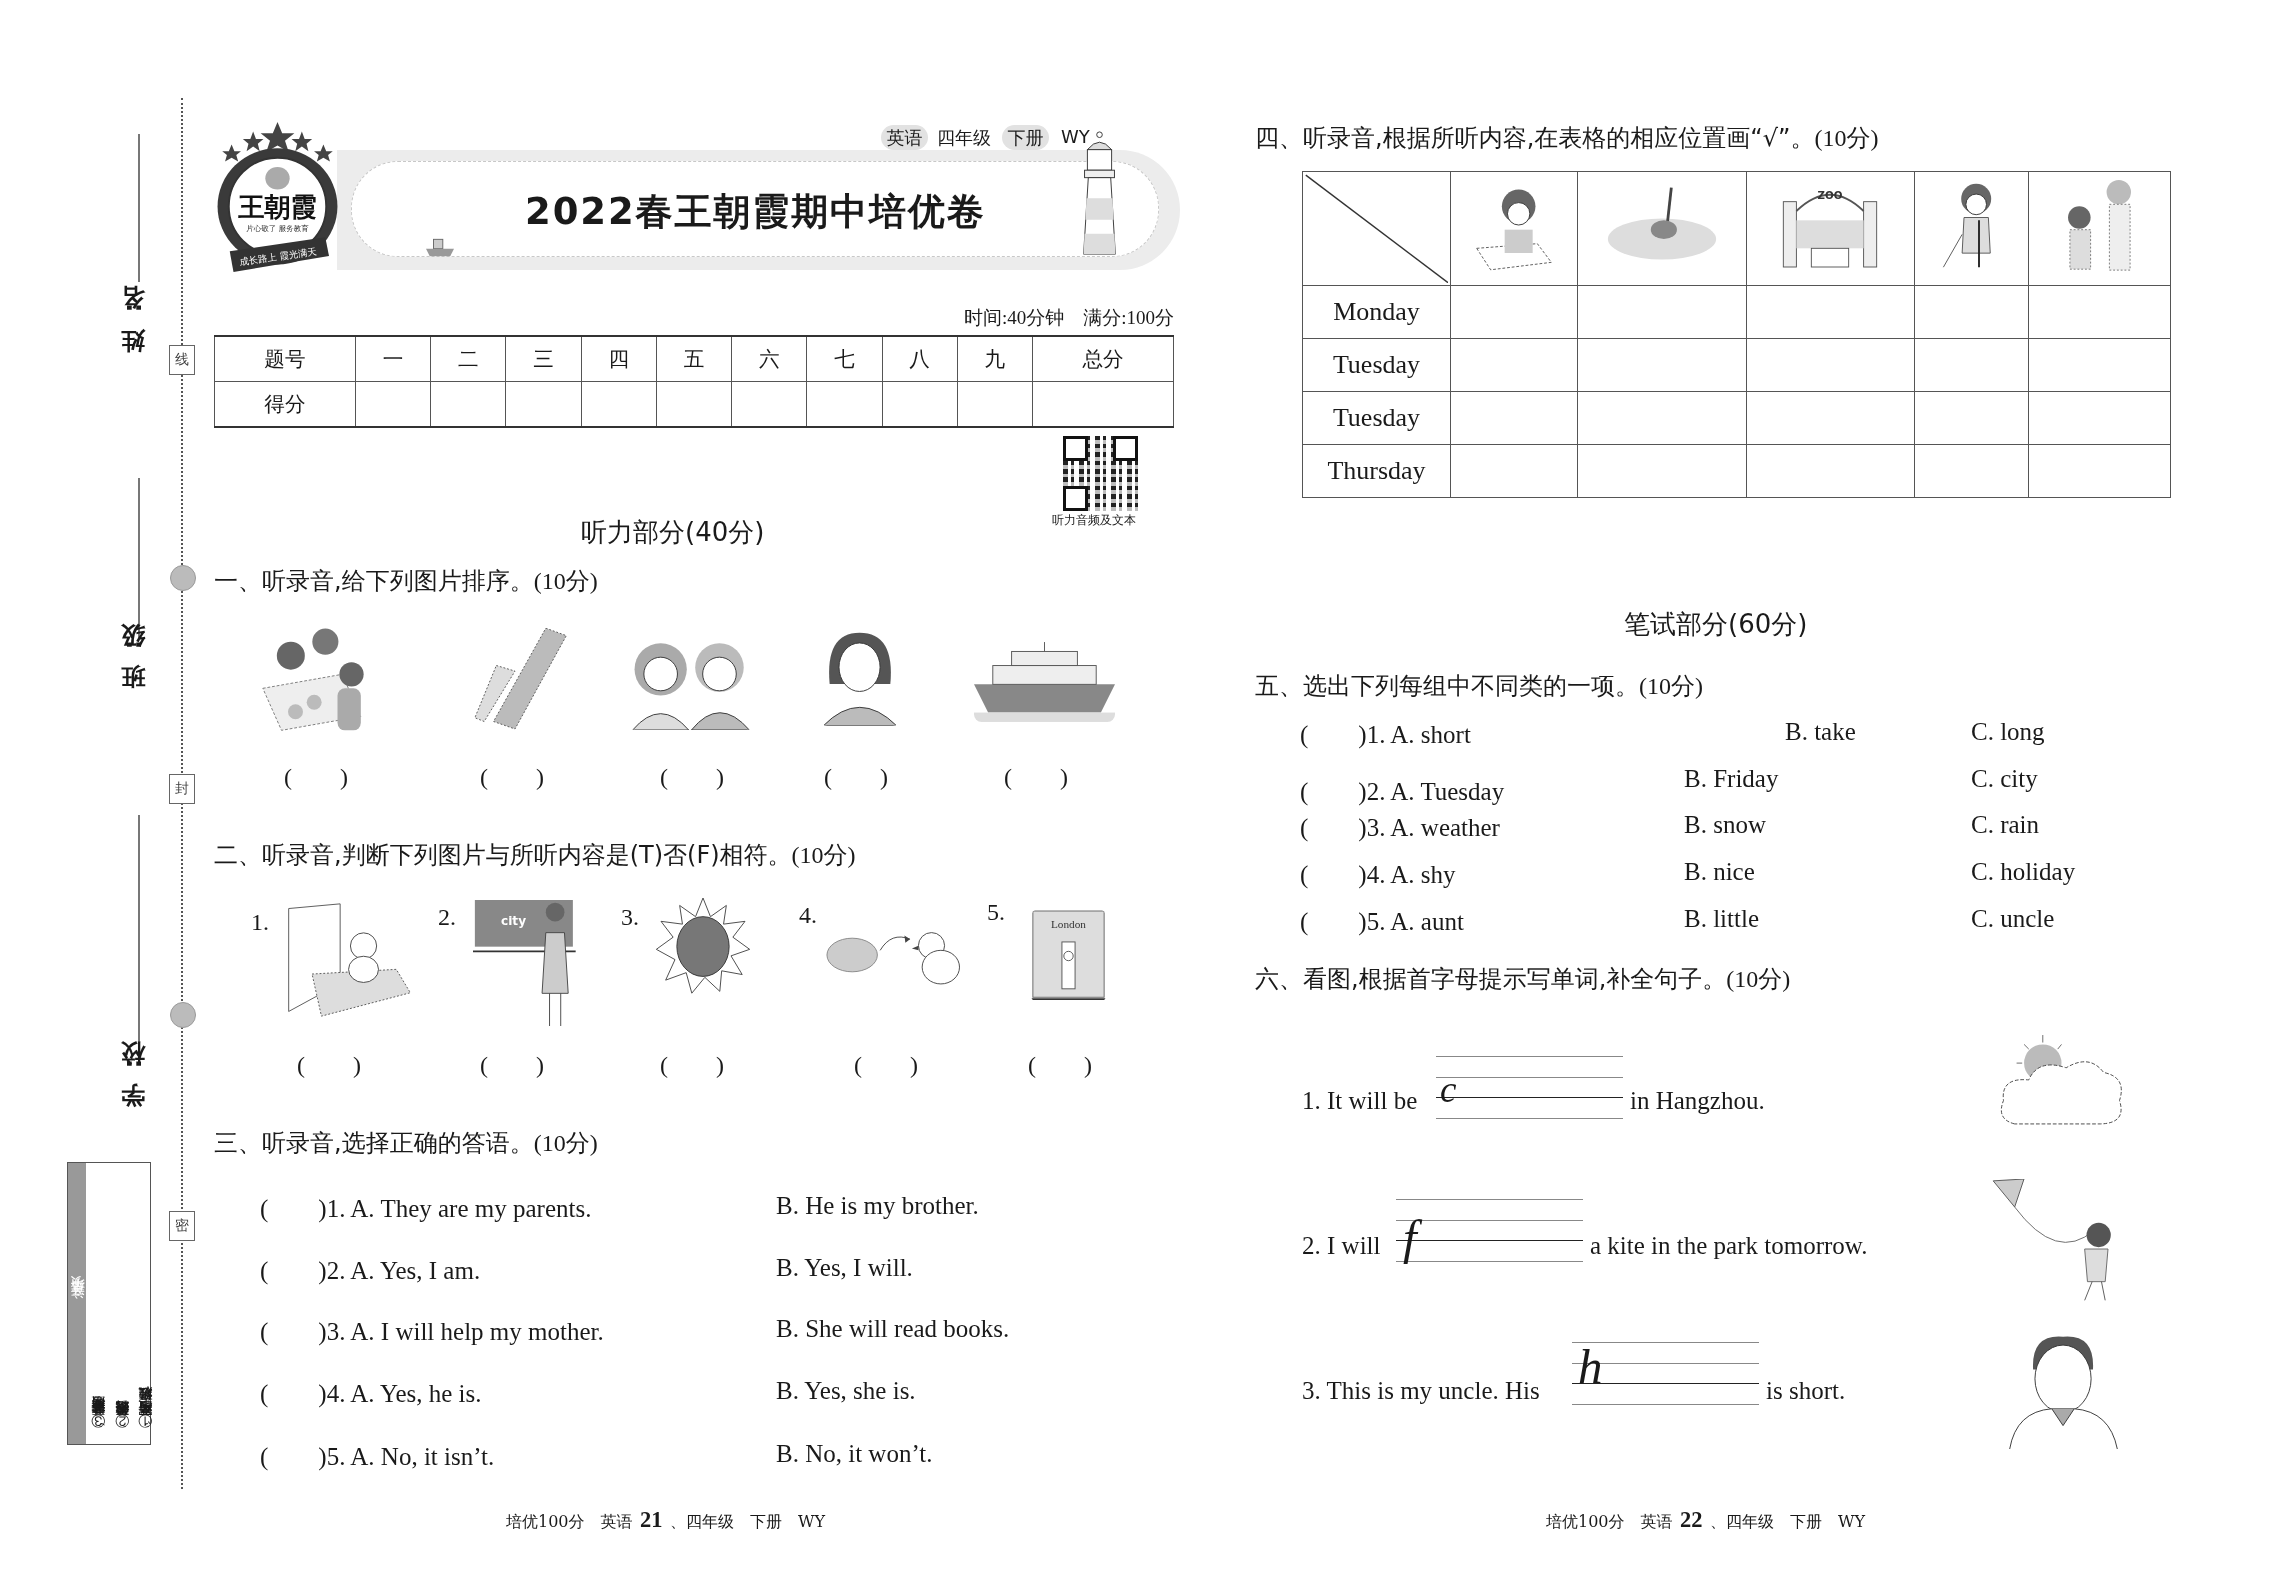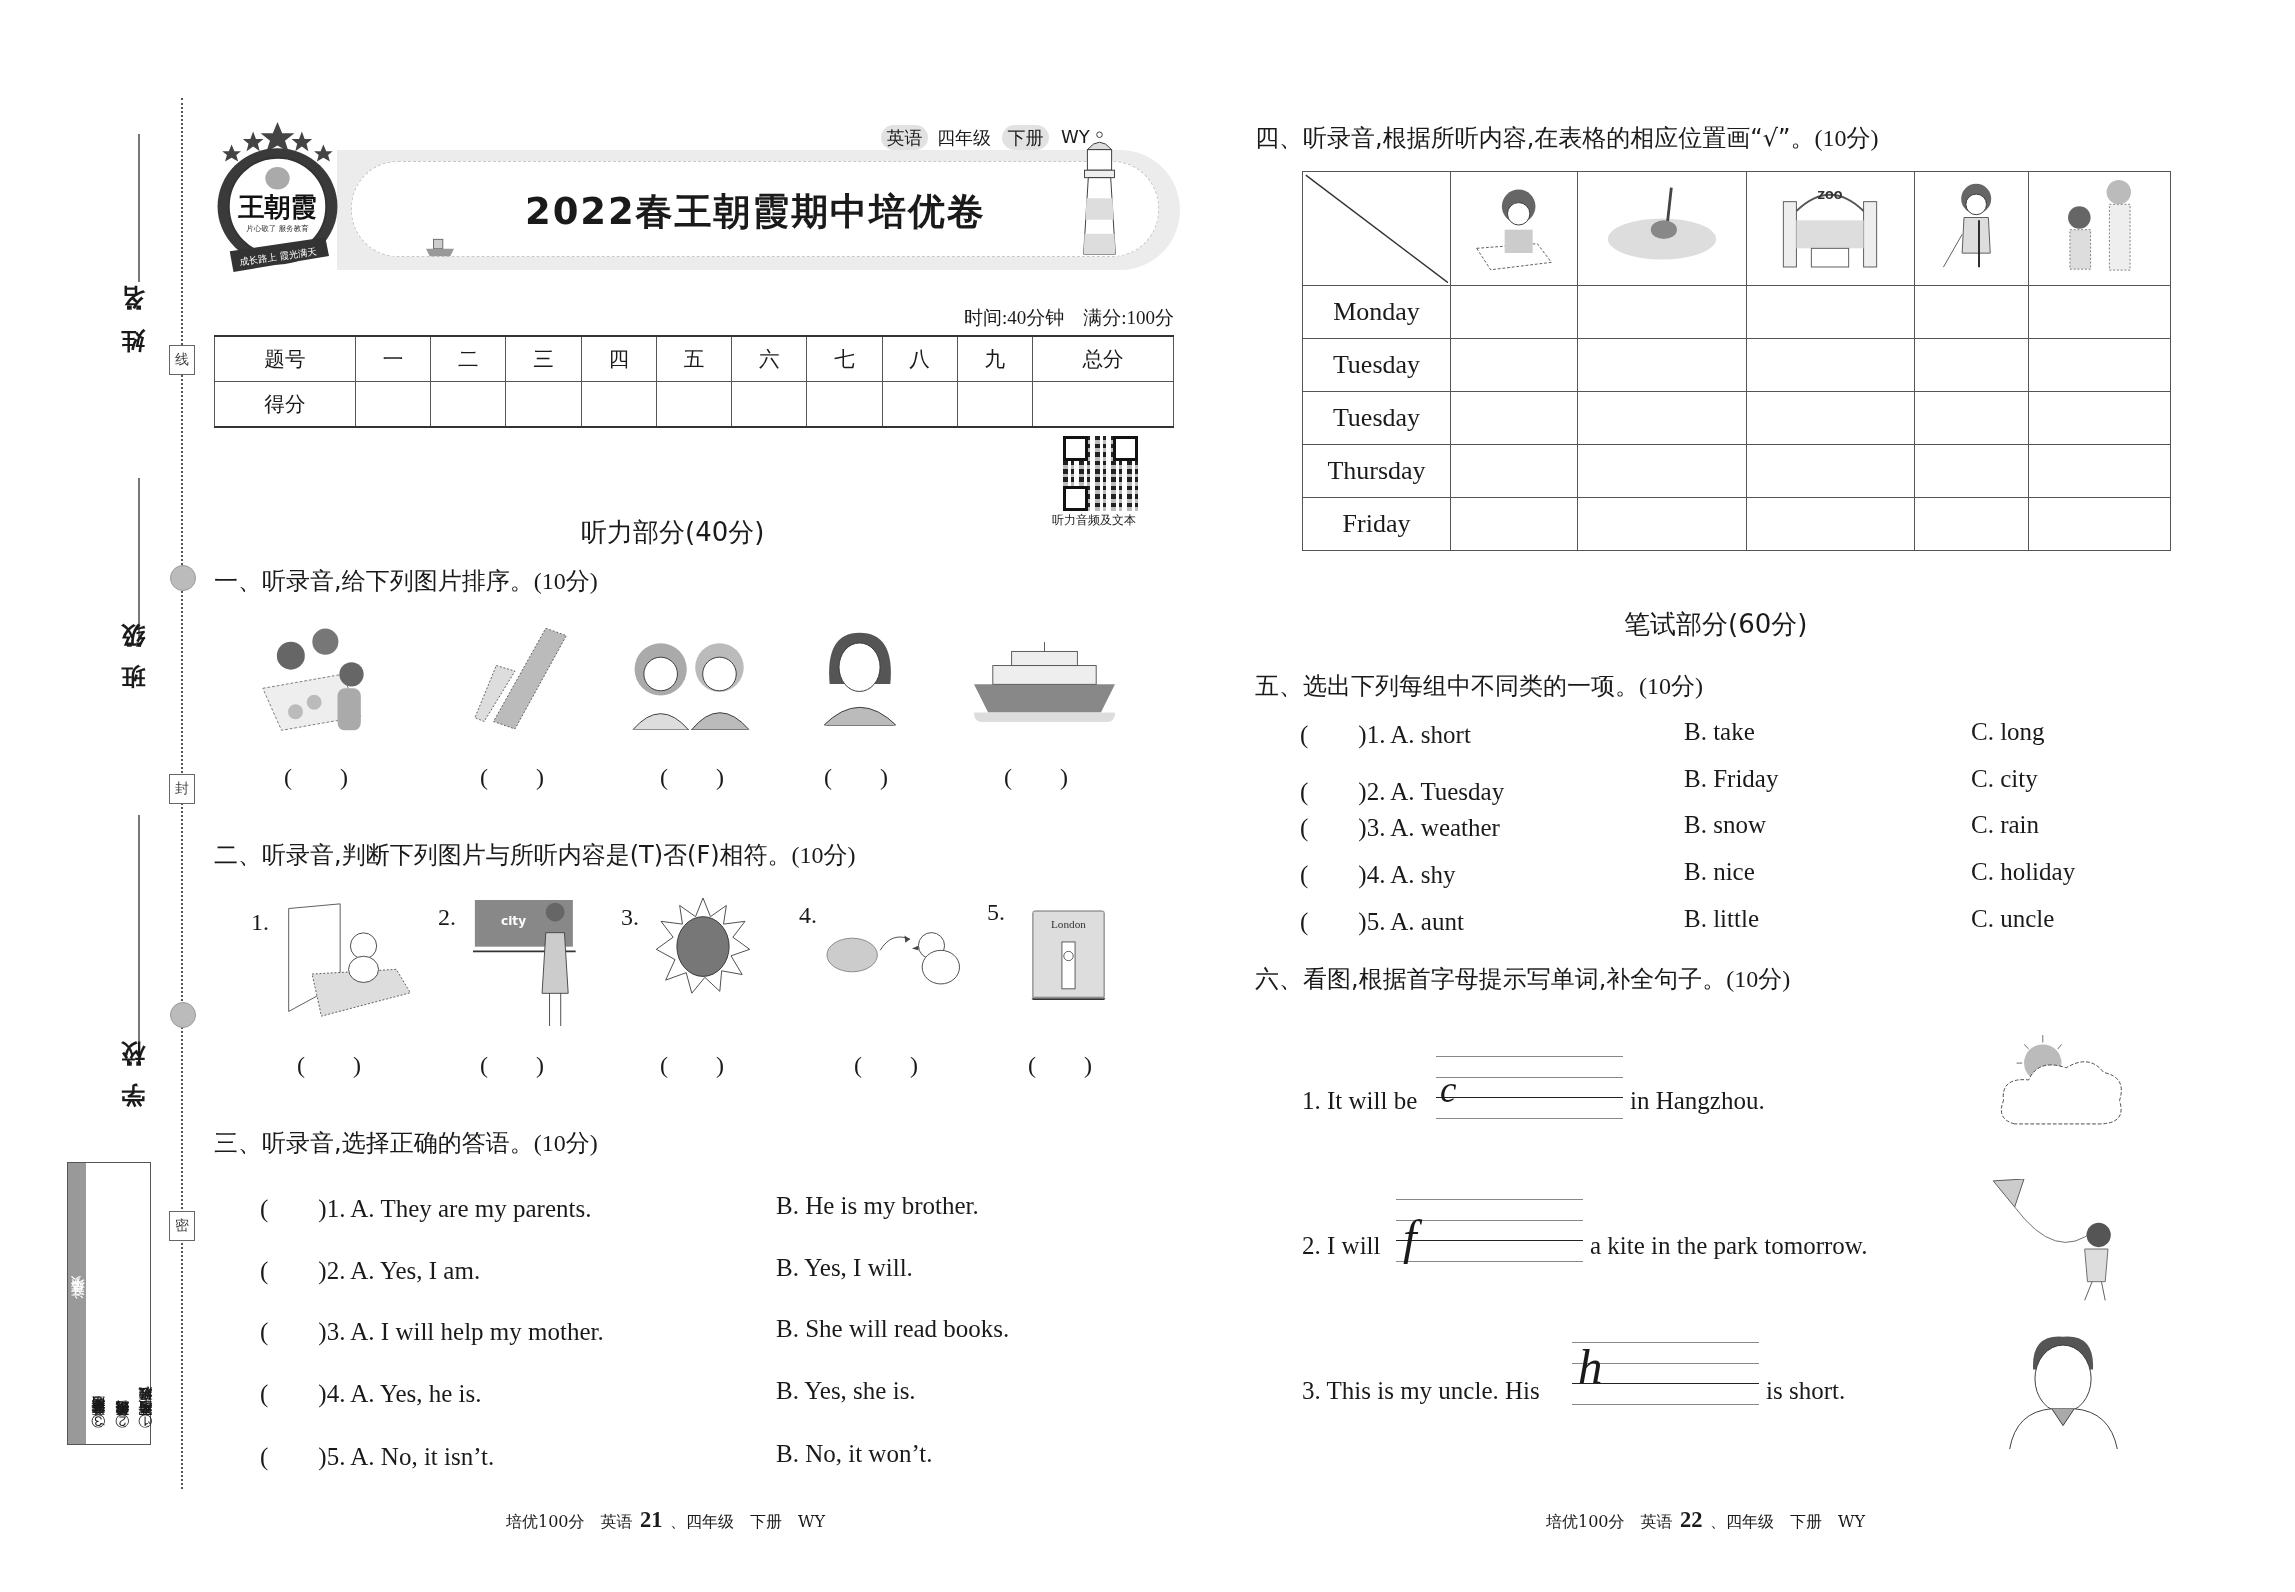--- a/index.html
+++ b/index.html
@@ -368,37 +368,29 @@
         <td></td>
       </tr>
   <tr class="day">
         <td>Thursday</td>
         <td></td>
         <td></td>
         <td></td>
         <td></td>
         <td></td>
       </tr>
-  <tr class="day">
-        <td>Friday</td>
-        <td></td>
-        <td></td>
-        <td></td>
-        <td></td>
-        <td></td>
-      </tr>
 </tbody>
   </table>
 
 <div class="part" style="left:1624px;top:607px;">笔试部分(60分)</div>
 
 <div class="sec" style="left:1255px;top:670px;text-align:right;"><span>五、选出下列每组中不同类的一项。</span><span class="pts">(10分)</span></div>
 
 <div class="row" style="left:1300px;top:718px;"><span>(　　</span><span>)1. A. short</span></div>
-<div class="row" style="left:1684px;top:718px;">B. take</div>
+<div class="row" style="left:1785px;top:718px;">B. take</div>
 <div class="row" style="left:1971px;top:718px;">C. long</div>
 
 <div class="row" style="left:1300px;top:775px;"><span>(　　</span><span>)2. A. Tuesday</span></div>
 <div class="row" style="left:1684px;top:765px;">B. Friday</div>
 <div class="row" style="left:1971px;top:765px;">C. city</div>
 
 <div class="row" style="left:1300px;top:811px;"><span>(　　</span><span>)3. A. weather</span></div>
 <div class="row" style="left:1684px;top:811px;">B. snow</div>
 <div class="row" style="left:1971px;top:811px;">C. rain</div>
 

